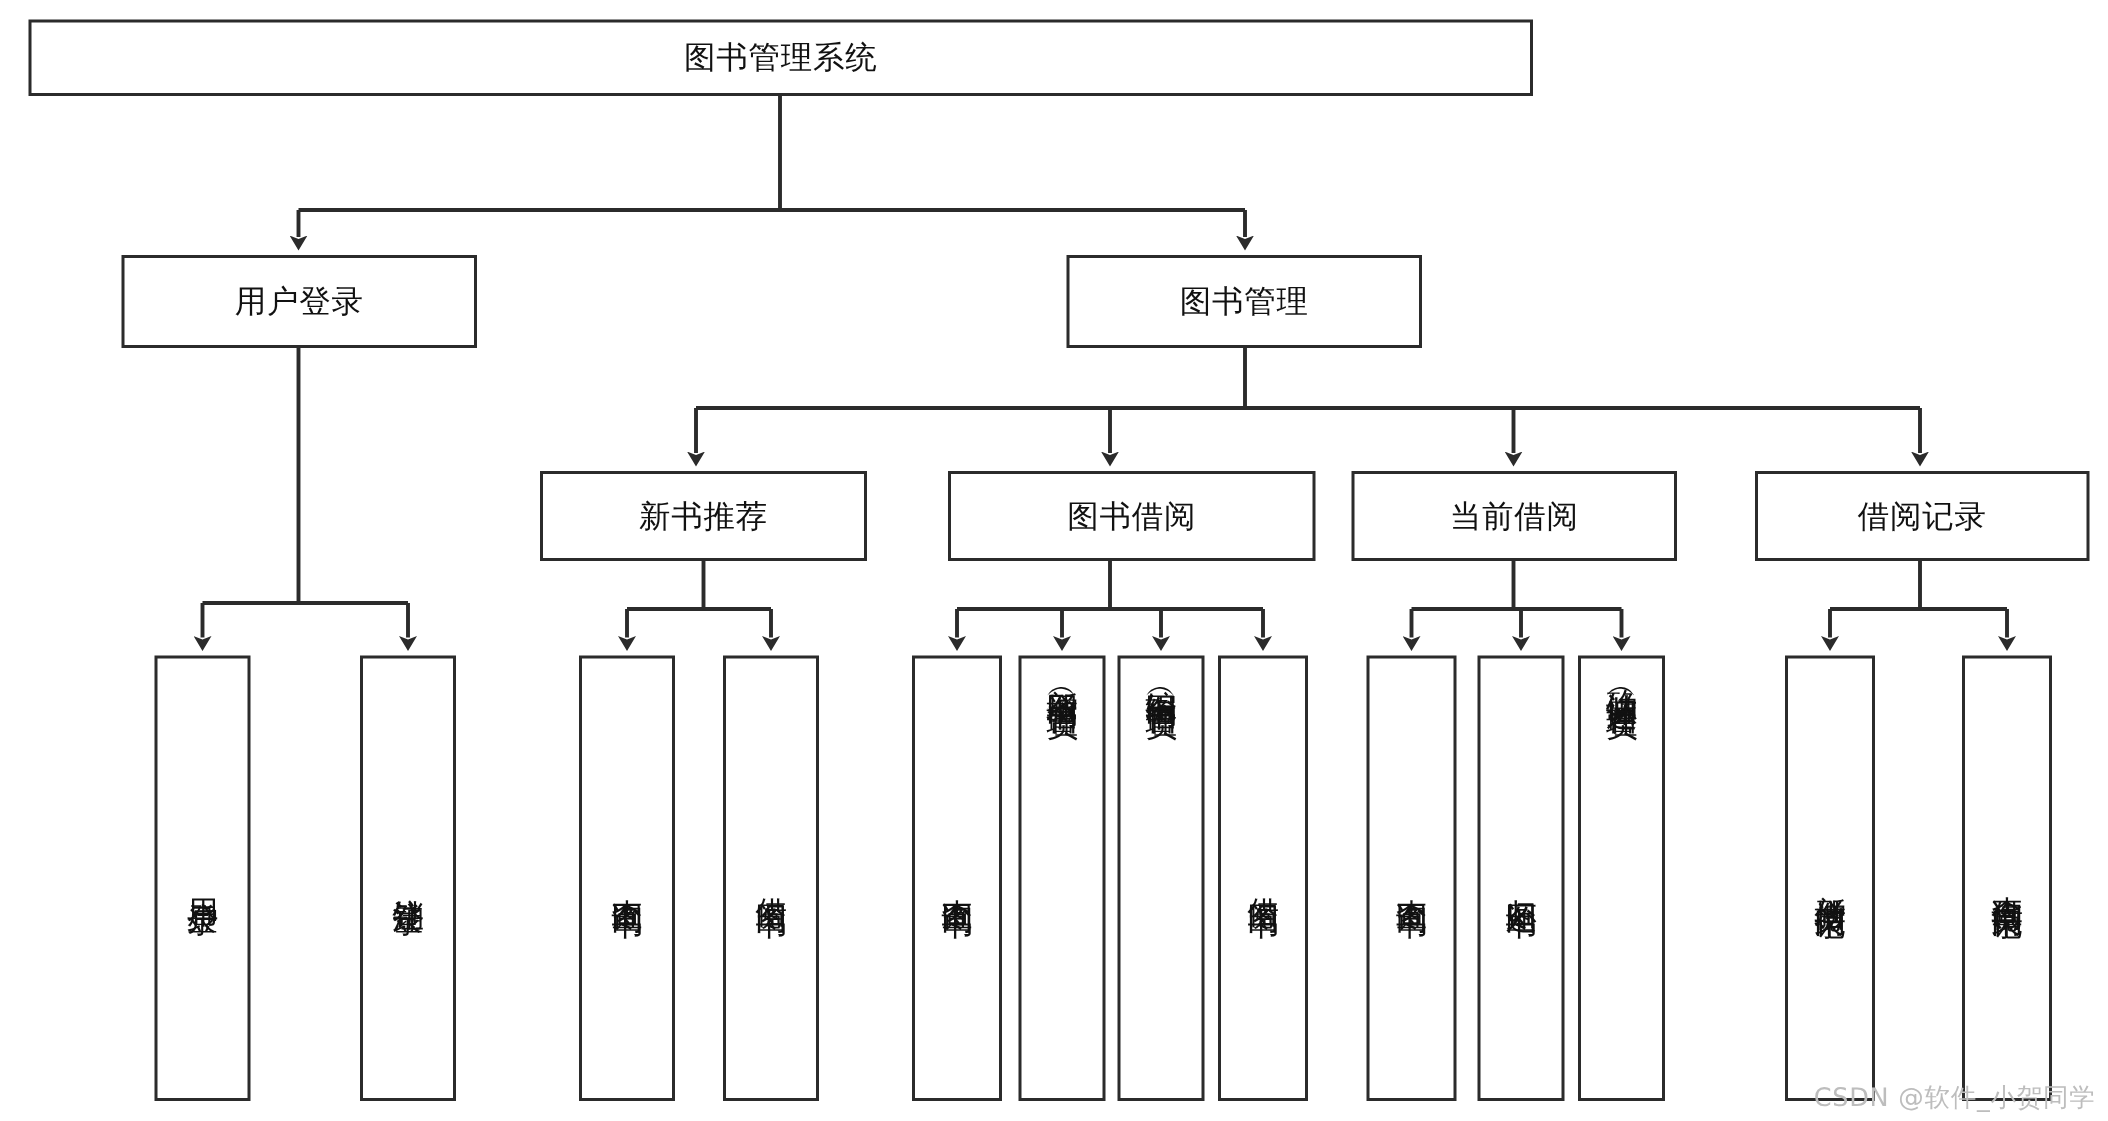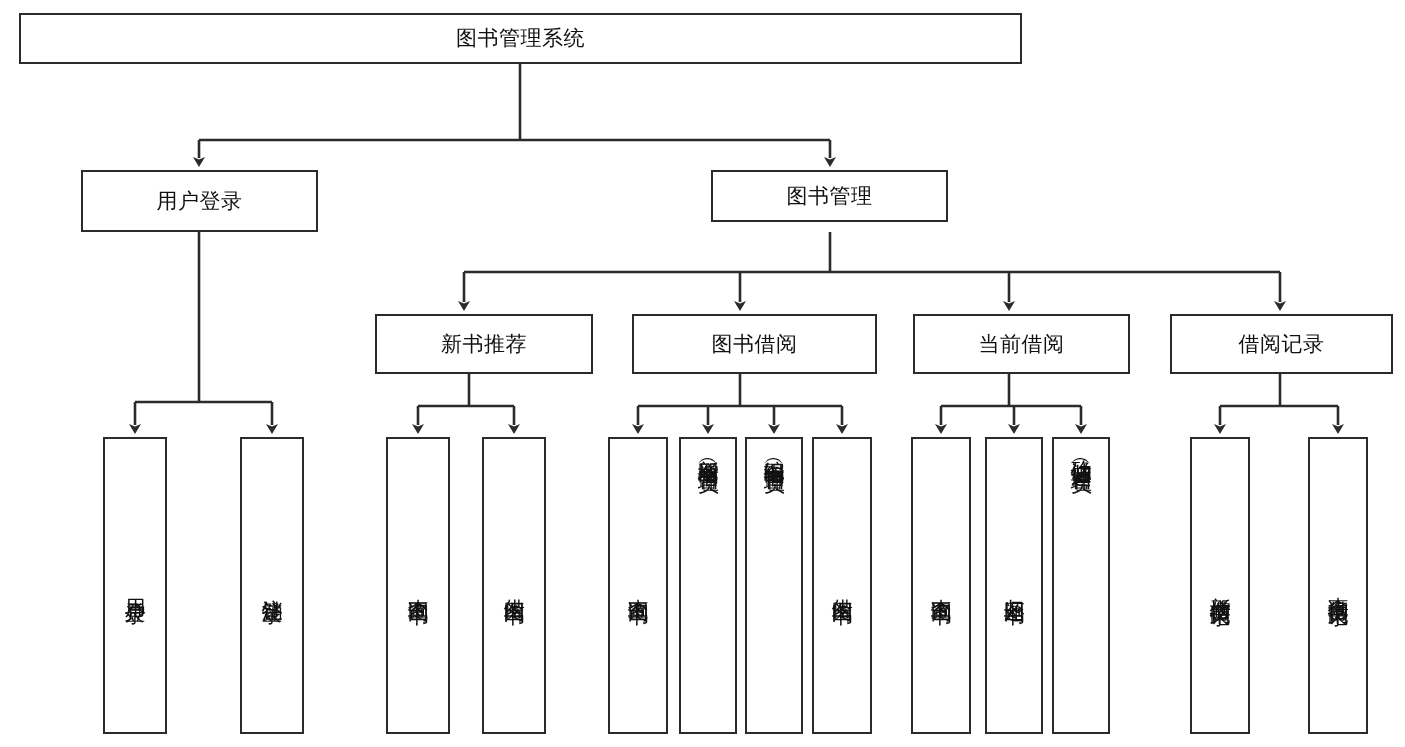--- a/index.html
+++ b/index.html
@@ -131,31 +131,31 @@
     </g>
   </svg>
 
   <div class="node horiz" style="left:19px; top:13px; width:1003px; height:51px;">
     <span class="node-label">图书管理系统</span>
   </div>
 
   <div class="node horiz" style="left:81px; top:170px; width:237px; height:62px;">
     <span class="node-label">用户登录</span>
   </div>
-  <div class="node horiz" style="left:711px; top:170px; width:237px; height:52px;font-family:Liberation Serif, serif;">
+  <div class="node horiz" style="left:711px; top:170px; width:237px; height:62px;font-family:Liberation Serif, serif;">
     <span class="node-label">图书管理</span>
   </div>
 
-  <div class="node horiz" style="left:375px; top:314px; width:218px; height:60px;">
+  <div class="node horiz" style="left:360px; top:314px; width:218px; height:60px;">
     <span class="node-label">新书推荐</span>
   </div>
   <div class="node horiz" style="left:632px; top:314px; width:245px; height:60px;">
     <span class="node-label">图书借阅</span>
   </div>
-  <div class="node horiz" style="left:901px; top:314px; width:217px; height:60px;margin-left:12px;">
+  <div class="node horiz" style="left:901px; top:314px; width:217px; height:60px;">
     <span class="node-label">当前借阅</span>
   </div>
   <div class="node horiz" style="left:1170px; top:314px; width:223px; height:60px;">
     <span class="node-label">借阅记录</span>
   </div>
 
   <div class="node vert center" style="left:103px; top:437px; width:64px; height:297px;">
     <span class="node-label">用户登录</span>
   </div>
   <div class="node vert center" style="left:240px; top:437px; width:64px; height:297px;">
@@ -192,14 +192,15 @@
     <span class="node-label">确认归还（管理员）</span>
   </div>
 
   <div class="node vert center" style="left:1190px; top:437px; width:60px; height:297px;">
     <span class="node-label">新增借阅记录</span>
   </div>
   <div class="node vert center" style="left:1308px; top:437px; width:60px; height:297px;">
     <span class="node-label">查询借阅记录</span>
   </div>
 
+  <div class="watermark">CSDN @软件_小贺同学</div>
 
 </div>
 
 </body></html>

